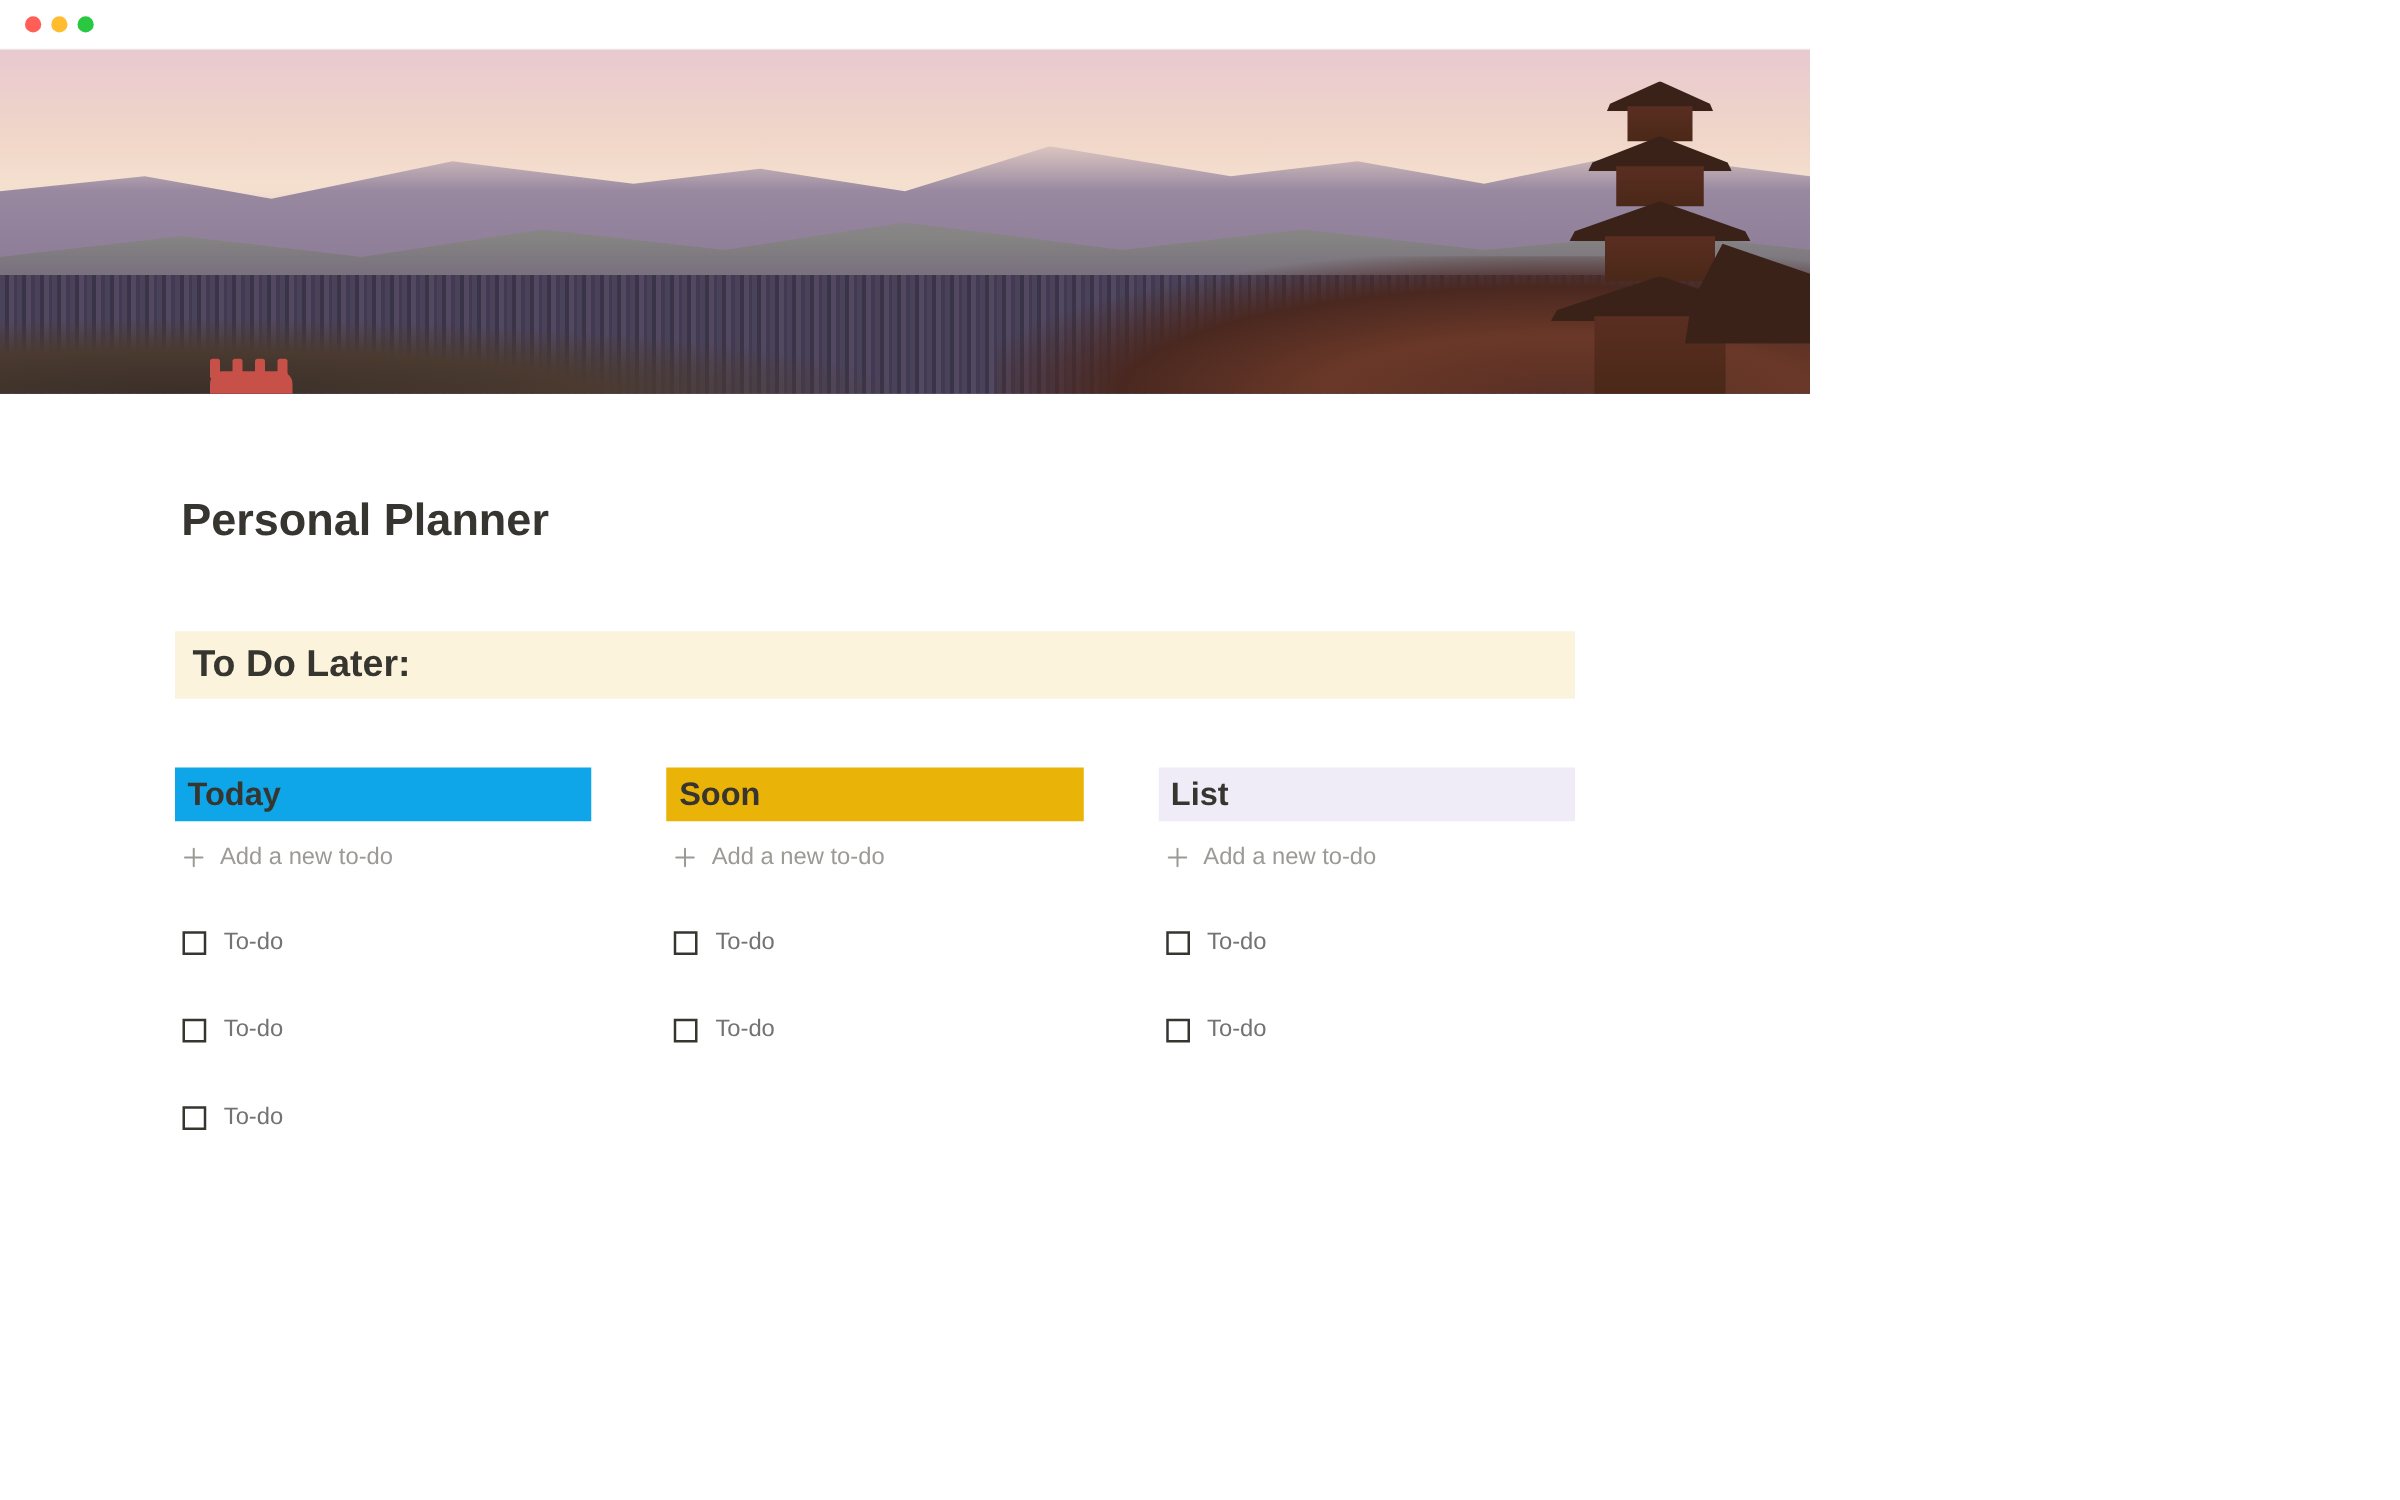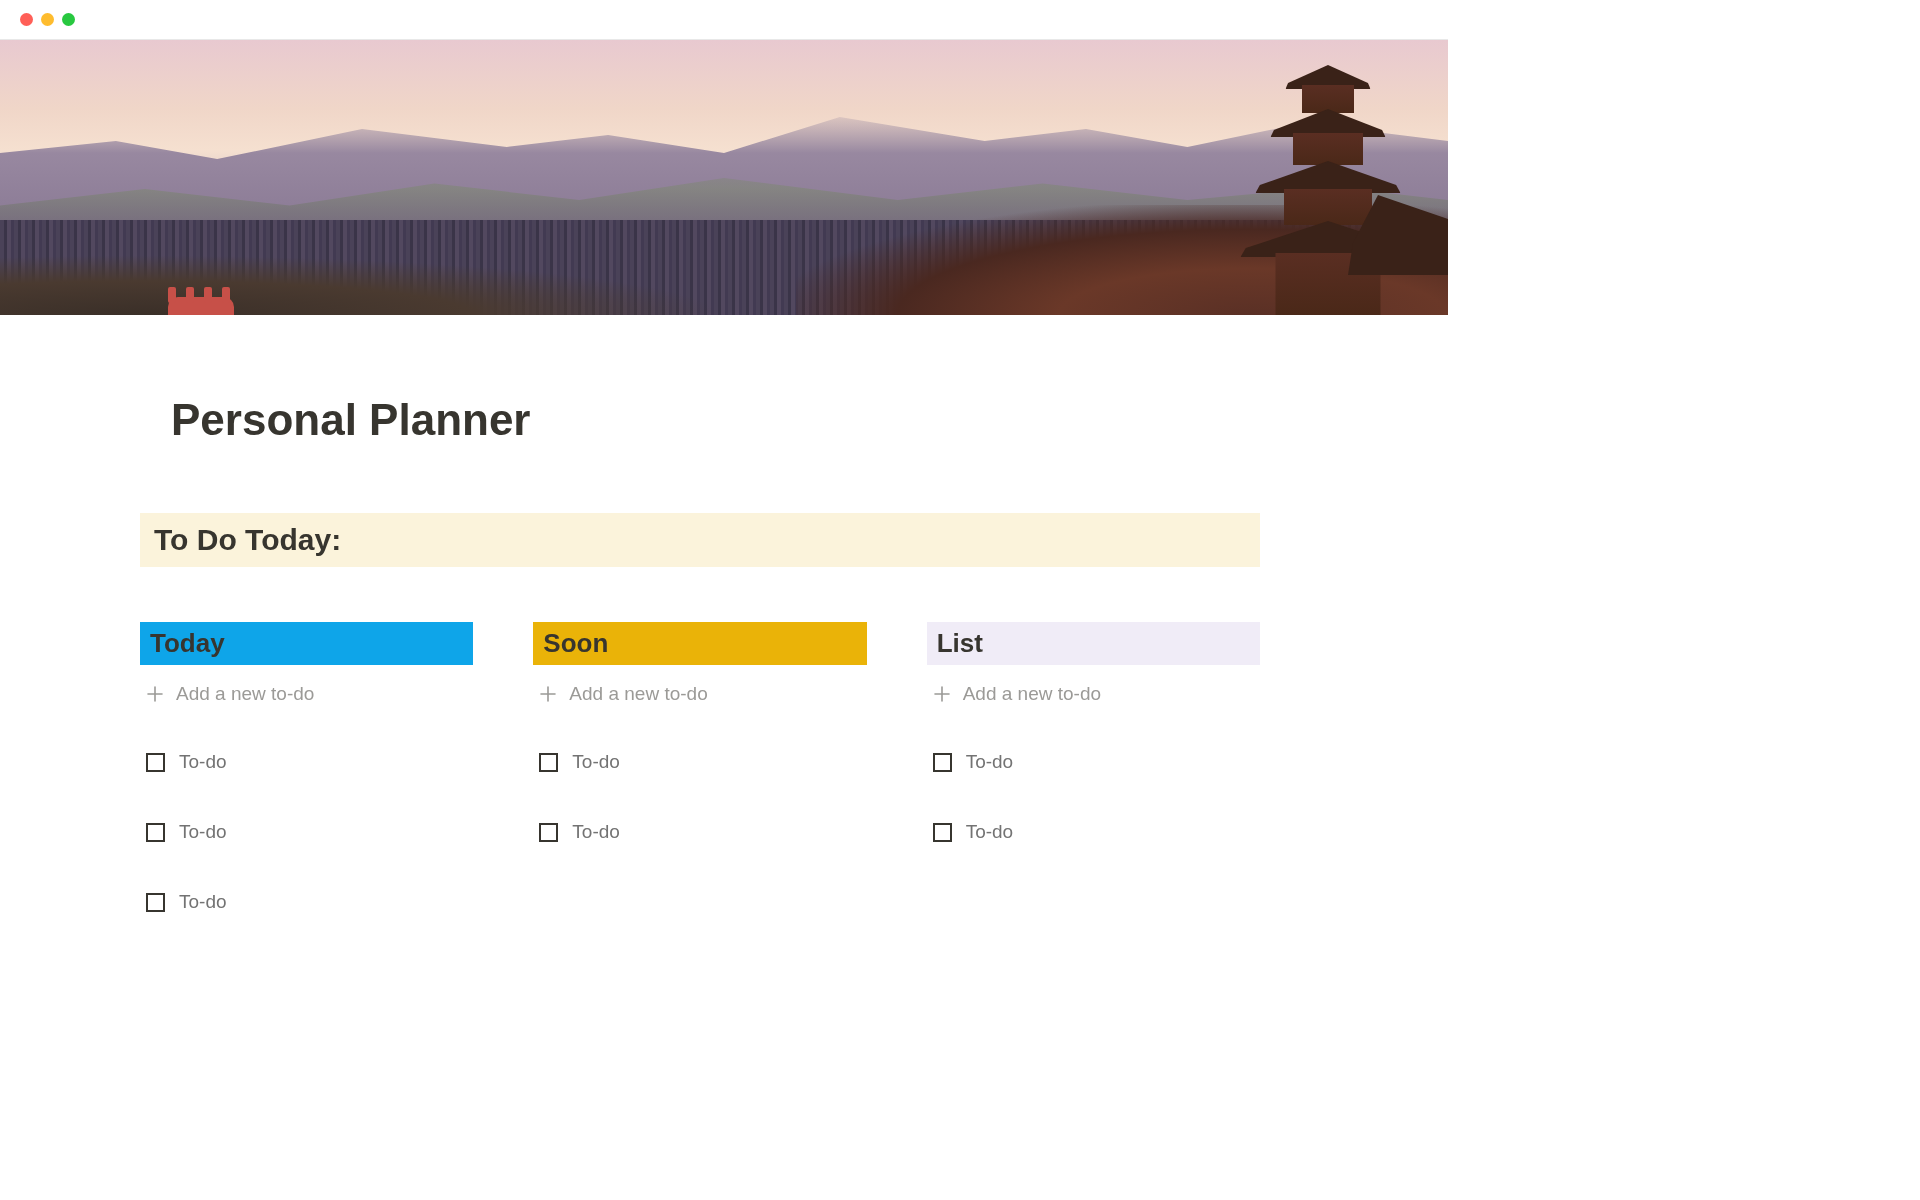--- a/index.html
+++ b/index.html
@@ -93,26 +93,25 @@
       width: 78px;
       height: 78px;
       z-index: 10;
     }
     .content {
       padding: 80px 0 40px 0;
       max-width: 1120px;
       margin-left: 140px;
     }
     .page-title {
-      font-size: 44px;
+      font-size: 36px;
       font-weight: 700;
       color: #37352f;
       margin-bottom: 68px;
       padding-left: 5px;
-      margin-left: 26px;
     }
     .section-heading {
       background: #fbf3db;
       padding: 10px 14px;
       font-size: 30px;
       font-weight: 600;
       color: #37352f;
       margin-bottom: 55px;
     }
     .columns {
@@ -201,21 +200,21 @@
       <rect x="40" y="36" width="25" height="10" fill="#ffffff"></rect>
       <rect x="13" y="51" width="12" height="14" fill="#ffffff"></rect>
       <rect x="30" y="51" width="35" height="14" fill="#ffffff"></rect>
     </svg>
   </div>
 </div>
 
 <div class="content">
   <h1 class="page-title">Personal Planner</h1>
 
-  <div class="section-heading">To Do Today:</div>
+  <div class="section-heading">To Do Later:</div>
 
   <div class="columns">
 
     <div class="col">
       <div class="col-heading pink">Today</div>
       <div class="add-row">
         <span class="plus-icon">
           <svg width="18" height="18" viewBox="0 0 18 18">
               <path d="M9 2v14M2 9h14" stroke="#9b9a97" stroke-width="1.6" stroke-linecap="round"></path>
             </svg>

